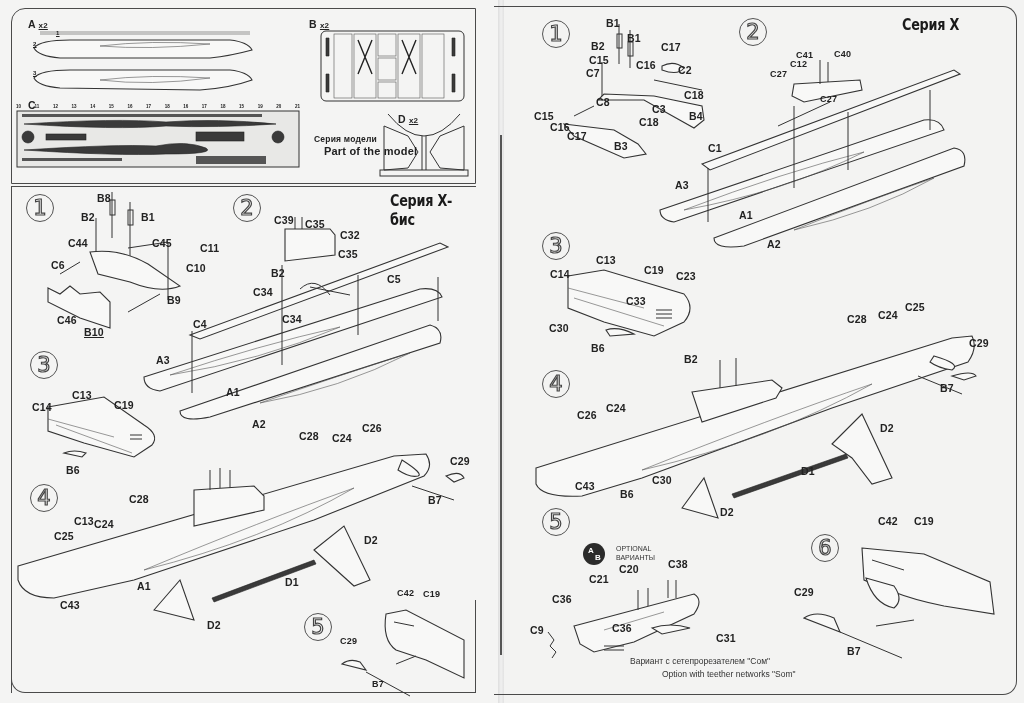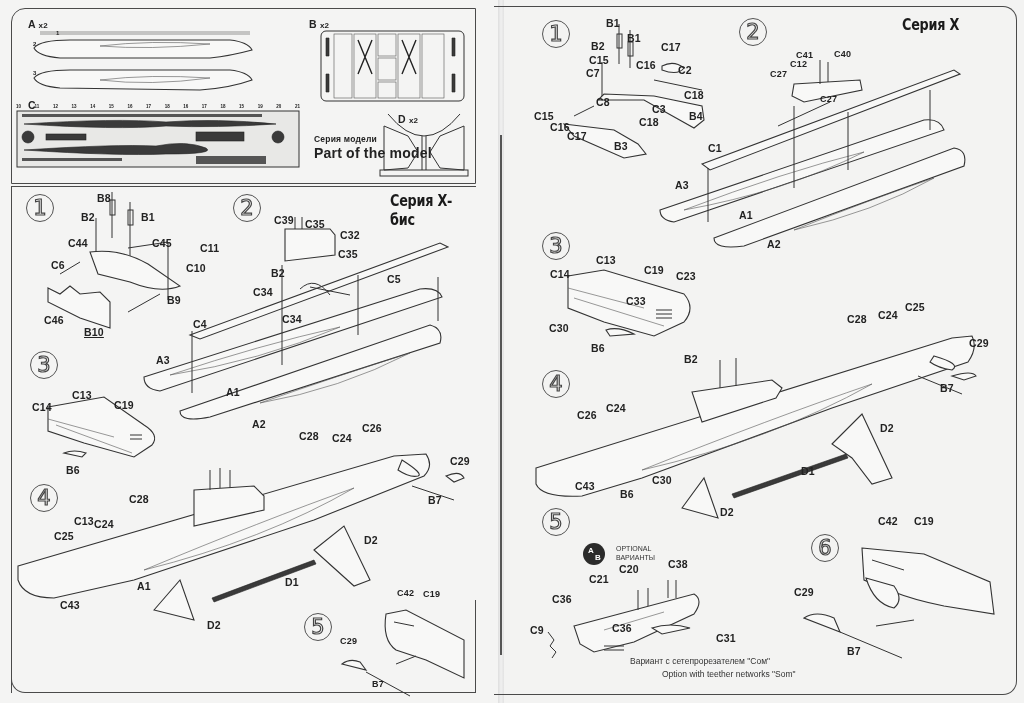--- a/index.html
+++ b/index.html
@@ -3,21 +3,21 @@
 <meta charset="utf-8">
 <style>
   html,body{margin:0;padding:0;background:#f2f2f2;}
   body{width:1024px;height:703px;position:relative;overflow:hidden;font-family:"Liberation Sans",sans-serif;color:#1a1a1a;}
   .page{position:absolute;top:0;height:703px;background:#f4f4f3;}
   #left-page{left:0;width:498px;}
   #right-page{left:504px;width:520px;background:#f3f3f2;}
   .gutter{position:absolute;left:498px;top:0;width:6px;height:703px;background:linear-gradient(90deg,#dedede,#f0f0f0,#e2e2e2);}
   .frame{position:absolute;border:1.6px solid #4a4a4a;}
   .lbl{position:absolute;font-weight:bold;font-size:10.5px;letter-spacing:0.2px;white-space:nowrap;color:#222;}
-  .sm{font-size:8px;}
+  .sm{font-size:8px;text-decoration:underline;}
   .step{position:absolute;width:26px;height:26px;border:1.5px solid #555;border-radius:50%;display:flex;align-items:center;justify-content:center;font-size:21px;color:#f4f4f3;-webkit-text-stroke:1.2px #444;font-weight:normal;font-family:"DejaVu Sans",sans-serif;}
   .title{position:absolute;font-family:"DejaVu Sans",sans-serif;font-weight:bold;font-size:16px;transform:scaleX(0.8);transform-origin:left;letter-spacing:-0.3px;color:#1a1a1a;}
   .caption{position:absolute;font-size:8.5px;color:#333;white-space:nowrap;}
   svg{position:absolute;overflow:visible;}
   svg .ln{fill:none;stroke:#333;stroke-width:1;}
   svg .hull{fill:#f8f8f7;stroke:#333;stroke-width:1.1;}
   svg .dark{fill:#3a3a3a;stroke:#222;stroke-width:0.6;}
   svg .thin{fill:none;stroke:#555;stroke-width:0.6;}
   .ab{position:absolute;width:22px;height:22px;border-radius:50%;background:#2b2b2b;color:#fff;font-size:8px;font-weight:bold;}
   .ab span{position:absolute;}
@@ -94,21 +94,21 @@
 
   <span class="lbl" style="left:398px;top:113px;"><span>D</span> <span class="sm">x2</span></span>
   <svg style="left:378px;top:112px;" width="92" height="66">
     <path class="ln" d="M10,2 Q46,46 82,2" stroke-width="2"></path>
     <path class="ln" d="M6,14 L30,24 L40,40 L30,56 L6,58 Z"></path>
     <path class="ln" d="M86,14 L62,24 L52,40 L62,56 L86,58 Z"></path>
     <path class="ln" d="M44,24 L44,58 M48,24 L48,58"></path>
     <rect class="ln" x="2" y="58" width="88" height="6"></rect>
   </svg>
   <span class="lbl" style="left:314px;top:134px;font-size:8.5px;">Серия модели</span>
-  <span class="lbl" style="left:314px;top:145px;font-size:14px;">Part of the model</span>
+  <span class="lbl" style="left:324px;top:145px;font-size:11px;">Part of the model</span>
 
   <div class="frame" style="left:11px;top:186px;width:464px;height:506px;border-width:1.6px 0 0 1.6px;border-radius:0;"></div>
   <div class="frame" style="left:11px;top:600px;width:463px;height:92px;border-width:0 1.6px 1.6px 1.6px;border-radius:0 0 0 14px;border-top:none;"></div>
 
   <span class="title" style="left:390px;top:191px;">Серия Х-бис</span>
 
   <div class="step" style="left:26px;top:194px;">1</div>
   <svg style="left:40px;top:190px;" width="160" height="140">
     <path class="ln" d="M72,2 L72,48 M90,12 L90,88 M56,28 L56,70"></path>
     <rect class="ln" x="70" y="10" width="5" height="15"></rect>
@@ -120,21 +120,21 @@
   </svg>
   <span class="lbl" style="left:97px;top:192px;">B8</span>
   <span class="lbl" style="left:141px;top:211px;">B1</span>
   <span class="lbl" style="left:81px;top:211px;">B2</span>
   <span class="lbl" style="left:68px;top:237px;">C44</span>
   <span class="lbl" style="left:152px;top:237px;">C45</span>
   <span class="lbl" style="left:200px;top:242px;">C11</span>
   <span class="lbl" style="left:51px;top:259px;">C6</span>
   <span class="lbl" style="left:186px;top:262px;">C10</span>
   <span class="lbl" style="left:167px;top:286px;margin-top:8px;">B9</span>
-  <span class="lbl" style="left:44px;top:314px;">C46</span>
+  <span class="lbl" style="left:57px;top:314px;">C46</span>
   <span class="lbl" style="left:84px;top:326px;text-decoration:underline;">B10</span>
 
   <div class="step" style="left:233px;top:194px;">2</div>
   <svg style="left:140px;top:205px;" width="340" height="230">
     <path class="hull" d="M145,24 L190,24 L195,30 L195,50 L145,56 Z"></path>
     <path class="ln" d="M155,12 L155,24 M162,12 L162,24"></path>
     <path class="hull" d="M50,130 L300,38 L308,42 L60,134 Z"></path>
     <path class="ln" d="M160,84 Q175,70 190,90 M170,82 L210,90"></path>
     <path class="hull" d="M4,172 L280,84 Q298,82 302,92 L20,186 Q4,184 4,172 Z"></path>
     <path class="thin" d="M30,170 Q120,140 200,122 Q120,156 30,170"></path>

